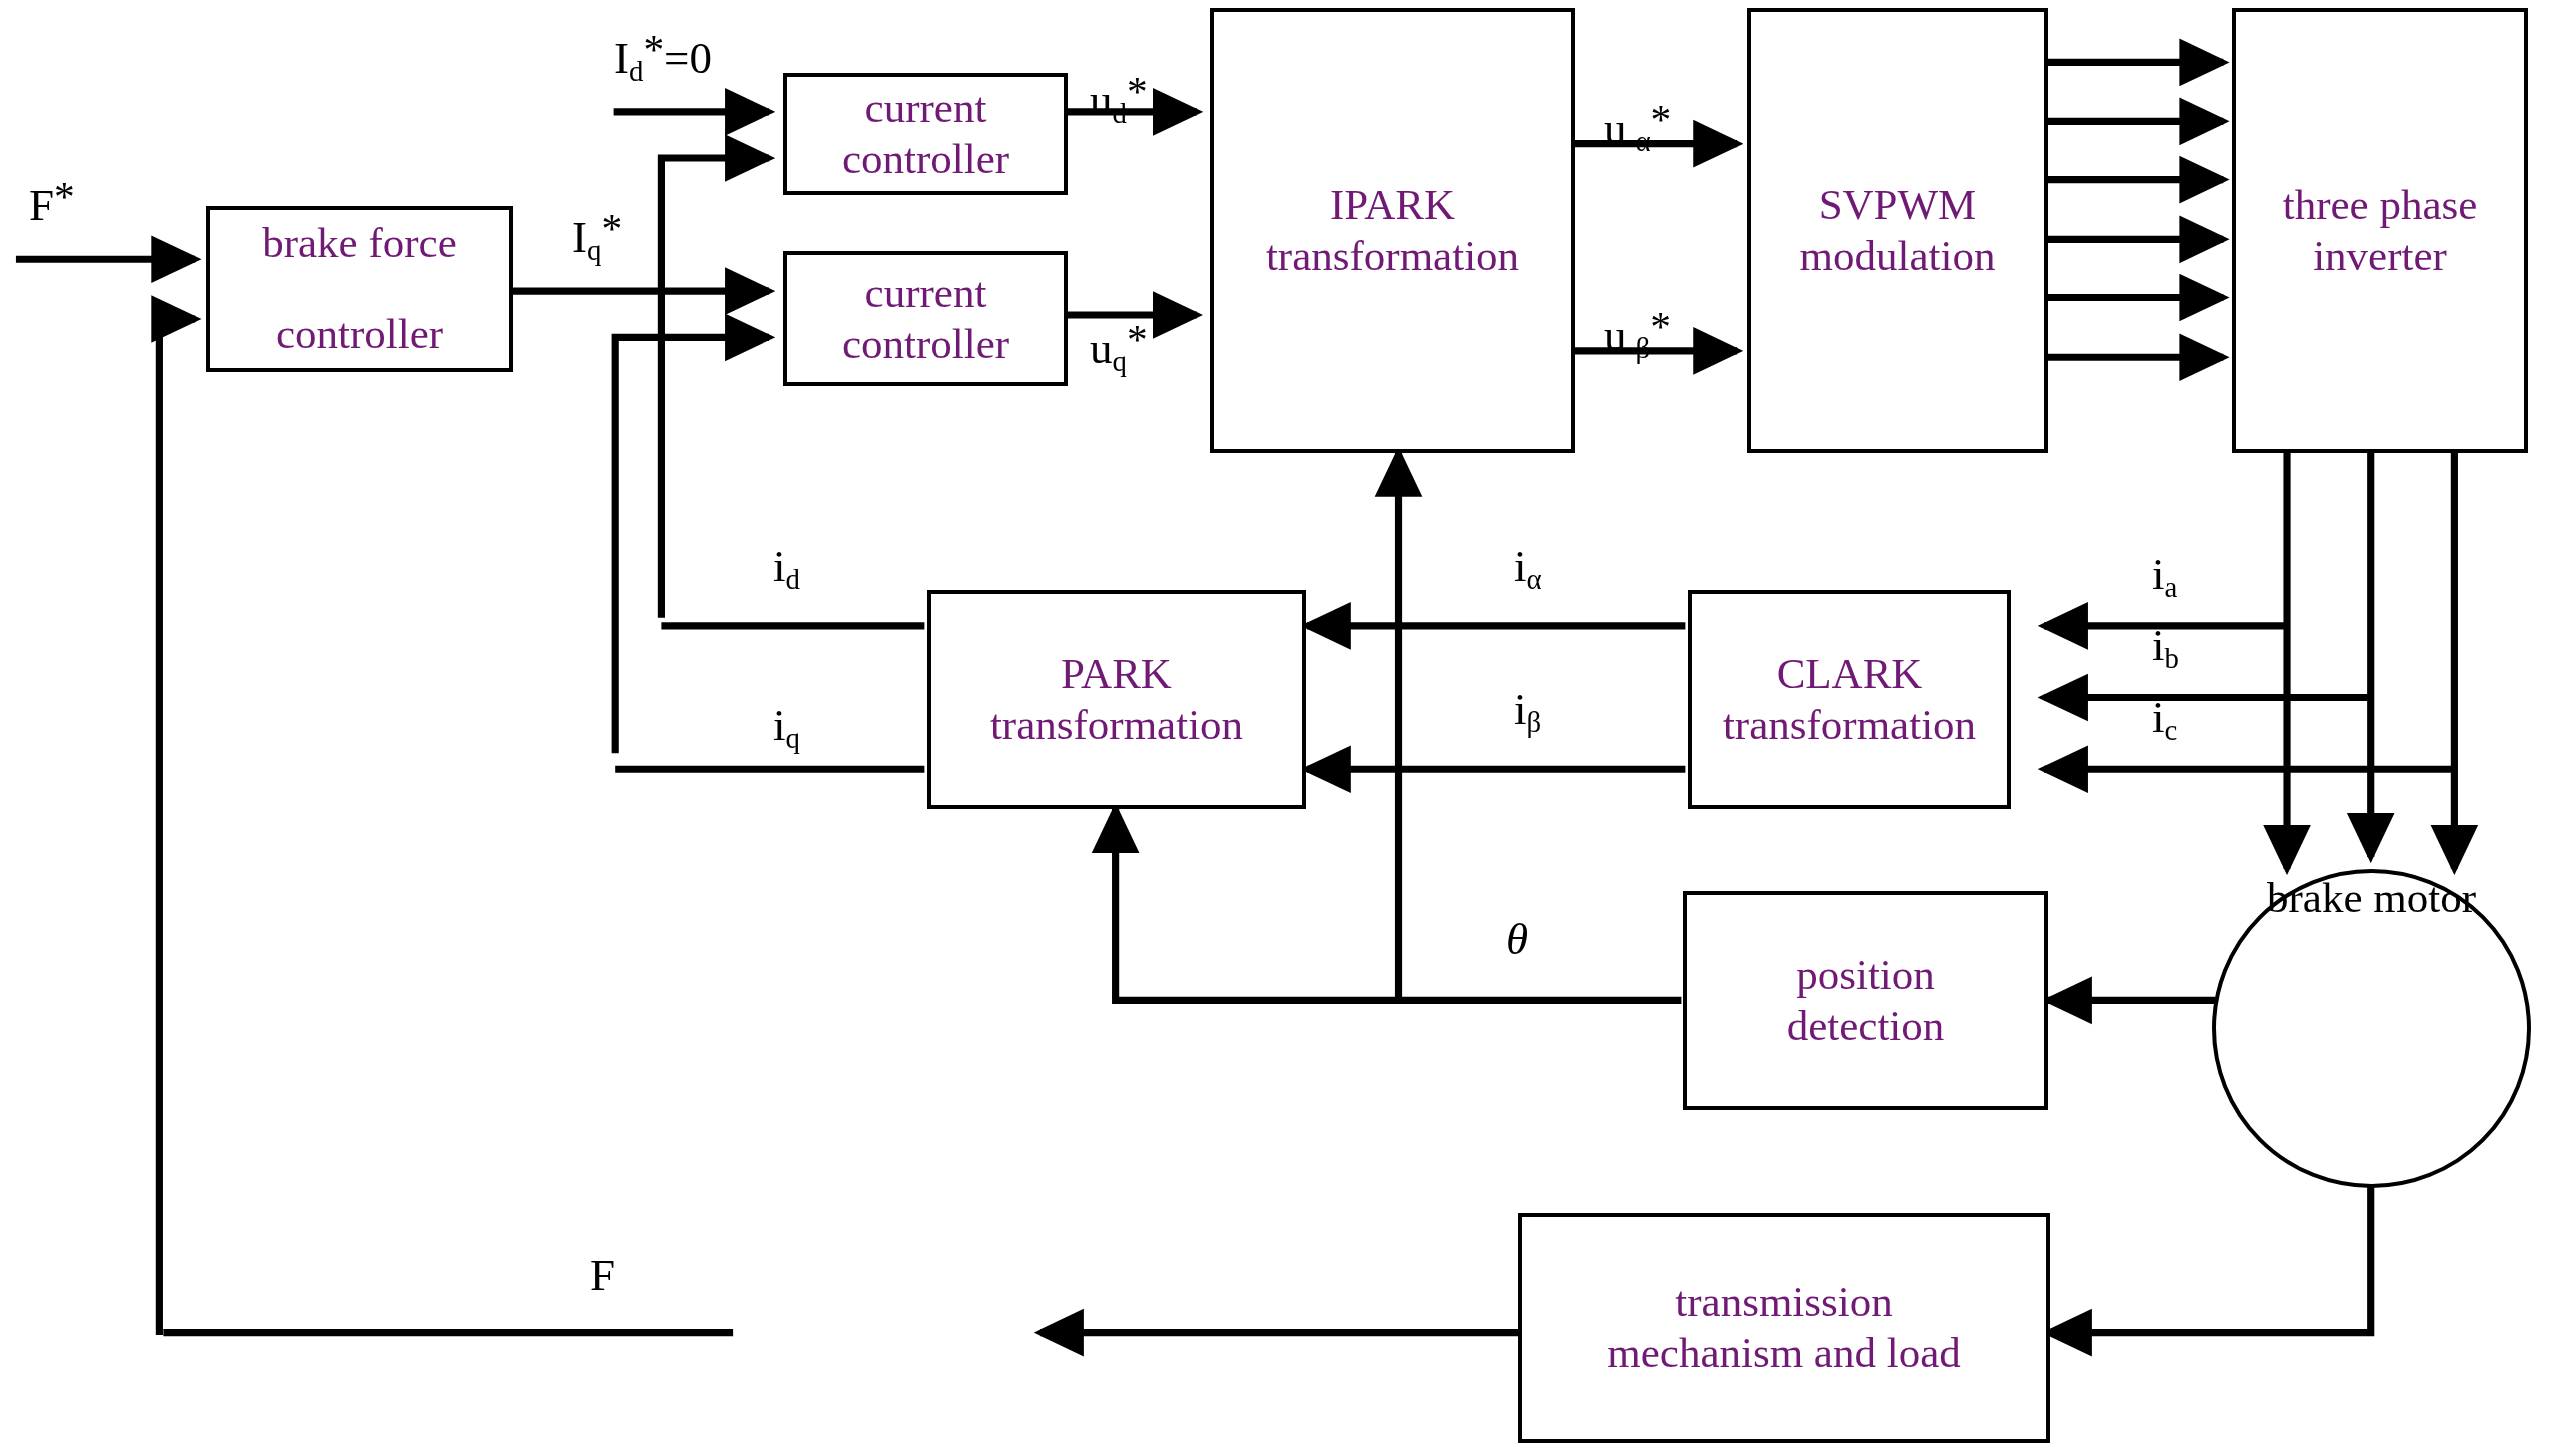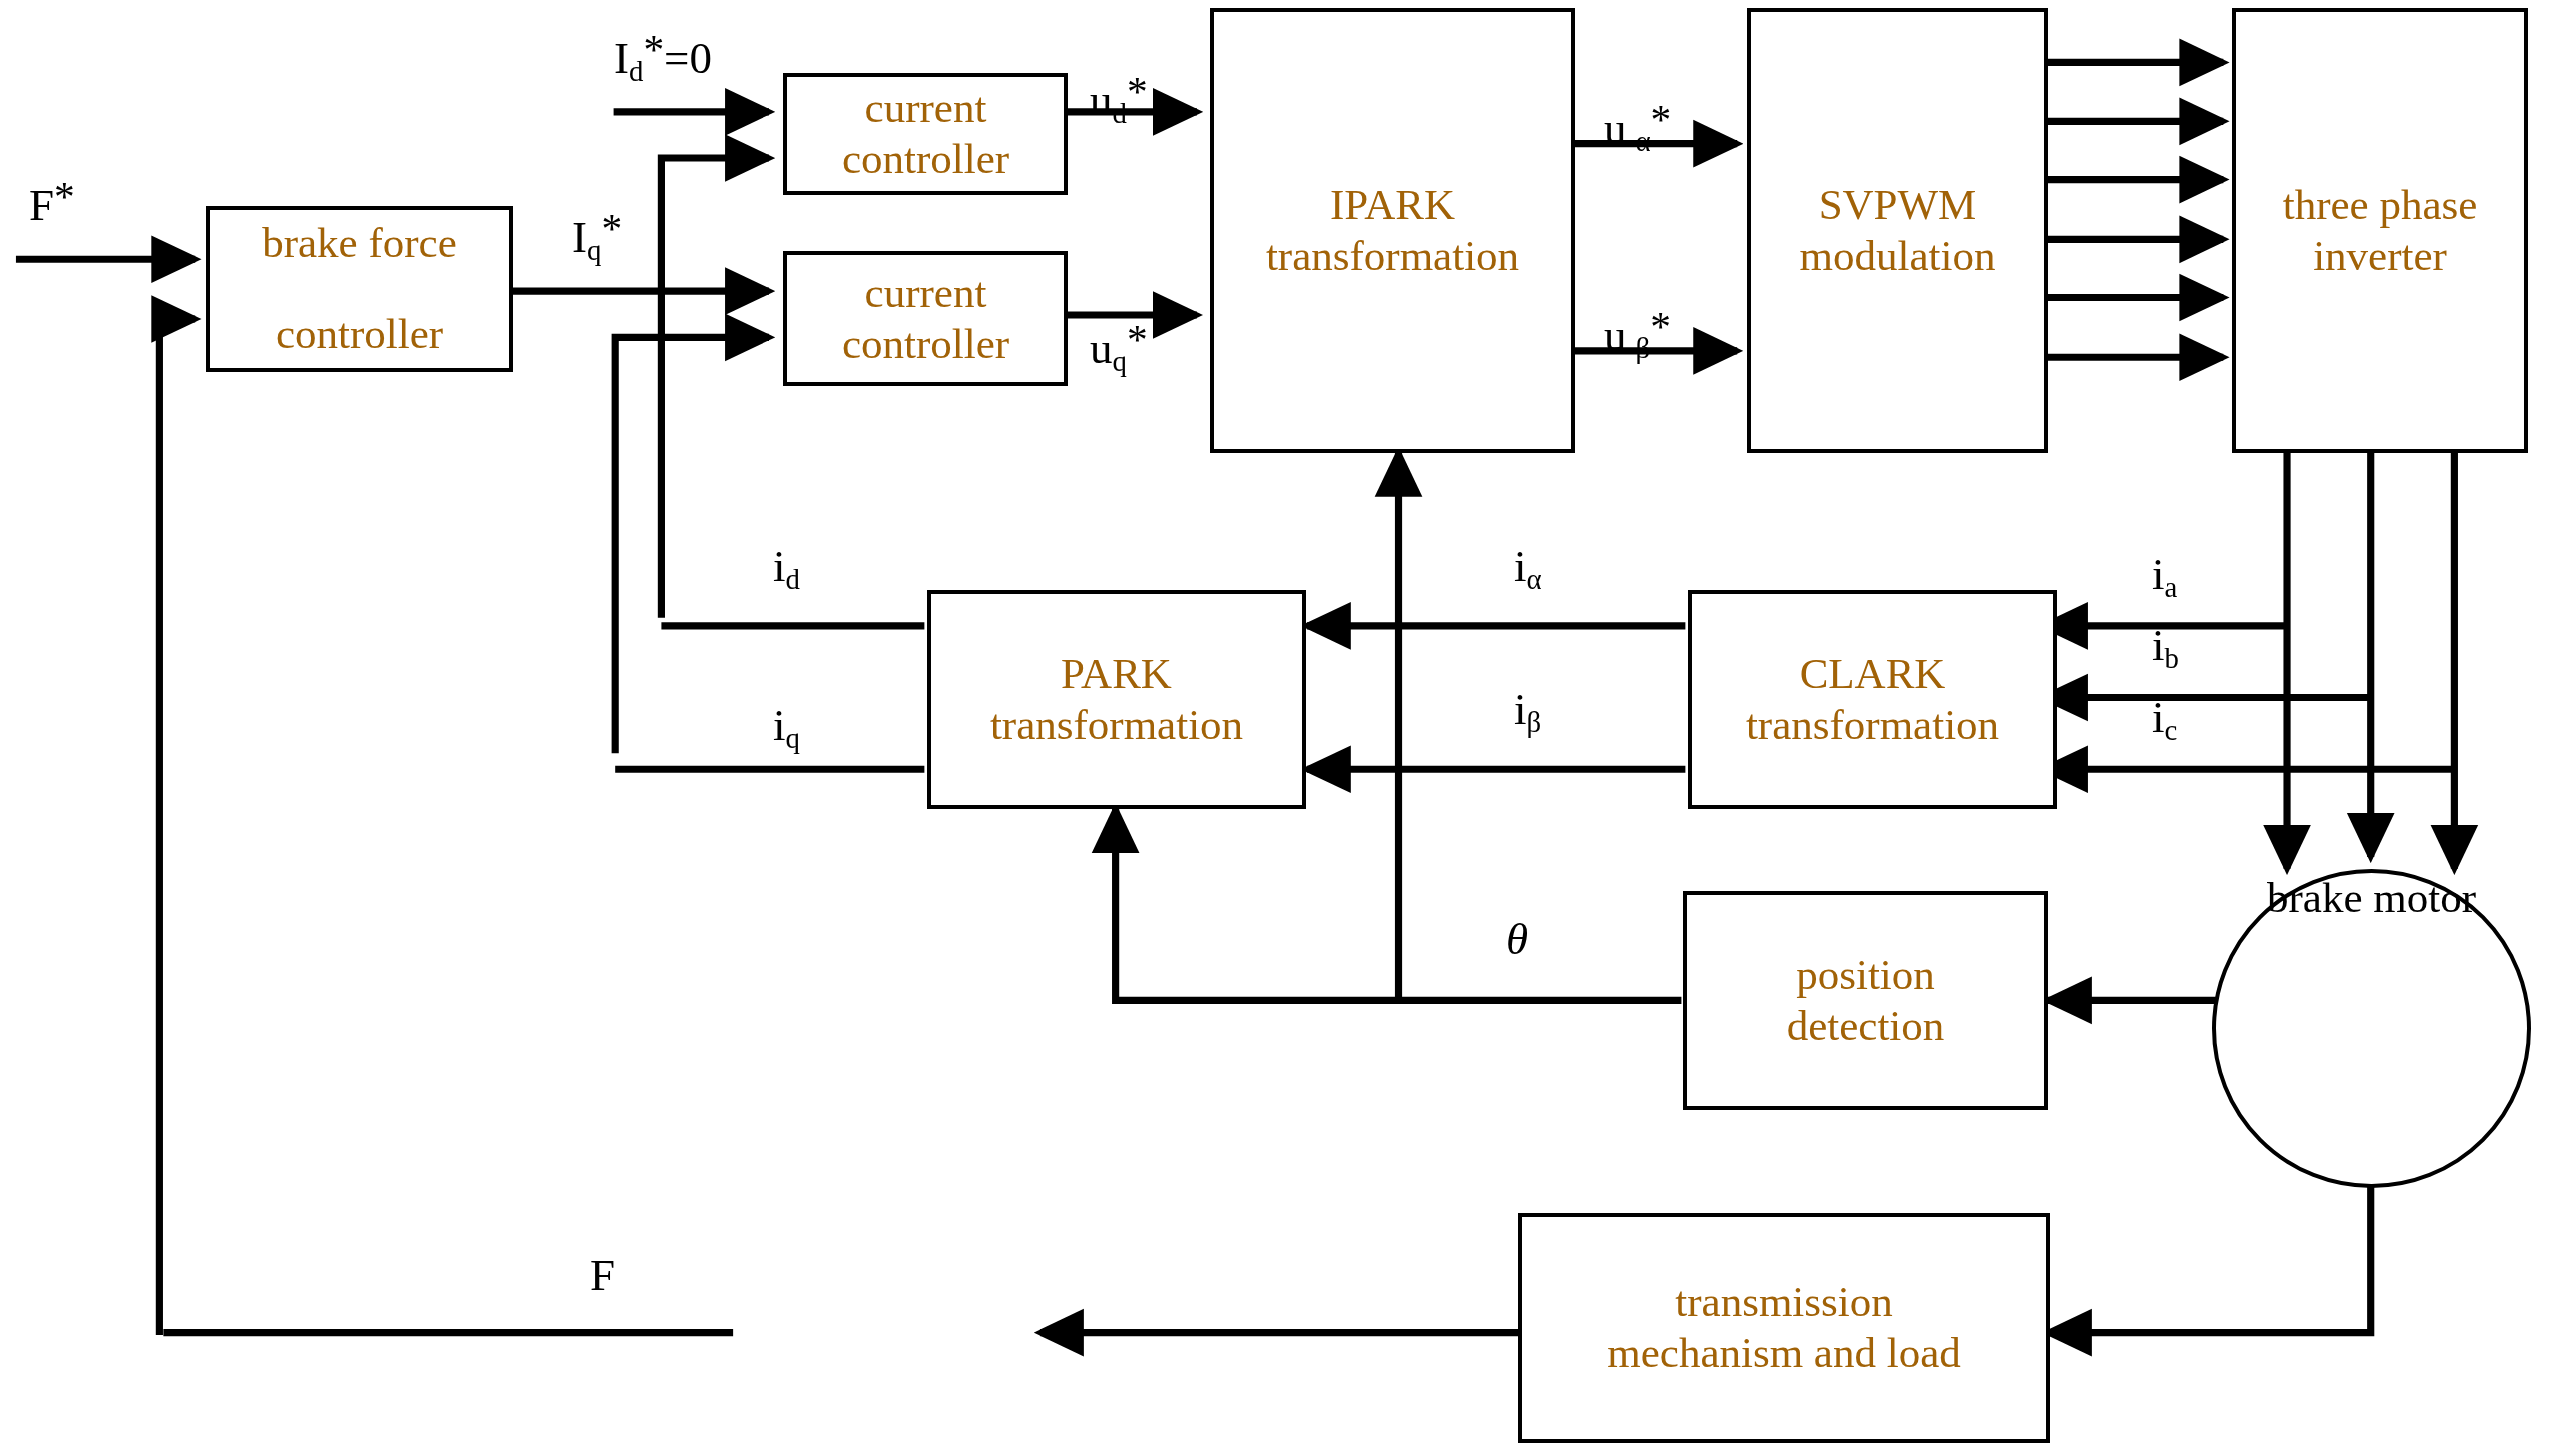--- a/index.html
+++ b/index.html
@@ -27,21 +27,21 @@
     position: absolute;
     box-sizing: border-box;
     border: 4.8px solid #000000;
     background: #ffffff;
     display: flex;
     flex-direction: column;
     align-items: center;
     justify-content: center;
     text-align: center;
     line-height: 1.18;
-    color: #a16207;
+    color: #701a75;
     font-size: 43px;
     z-index: 3;
   }
   .blk span { display: block; white-space: nowrap; }
   .circ {
     position: absolute;
     box-sizing: border-box;
     border: 4.8px solid #000000;
     border-radius: 50%;
     background: #ffffff;
@@ -164,21 +164,21 @@
   <div class="blk" style="left:2232px; top:8px; width:296px; height:445px;">
     <span>three phase</span>
     <span>inverter</span>
   </div>
 
   <div class="blk" style="left:927px; top:590px; width:379px; height:219px;">
     <span>PARK</span>
     <span>transformation</span>
   </div>
 
-  <div class="blk" style="left:1688px; top:590px; width:369px; height:219px;">
+  <div class="blk" style="left:1688px; top:590px; width:323px; height:219px;">
     <span>CLARK</span>
     <span>transformation</span>
   </div>
 
   <div class="blk" style="left:1683px; top:891px; width:365px; height:219px;">
     <span>position</span>
     <span>detection</span>
   </div>
 
   <div class="circ" style="left:2212px; top:869px; width:319px; height:319px;">

